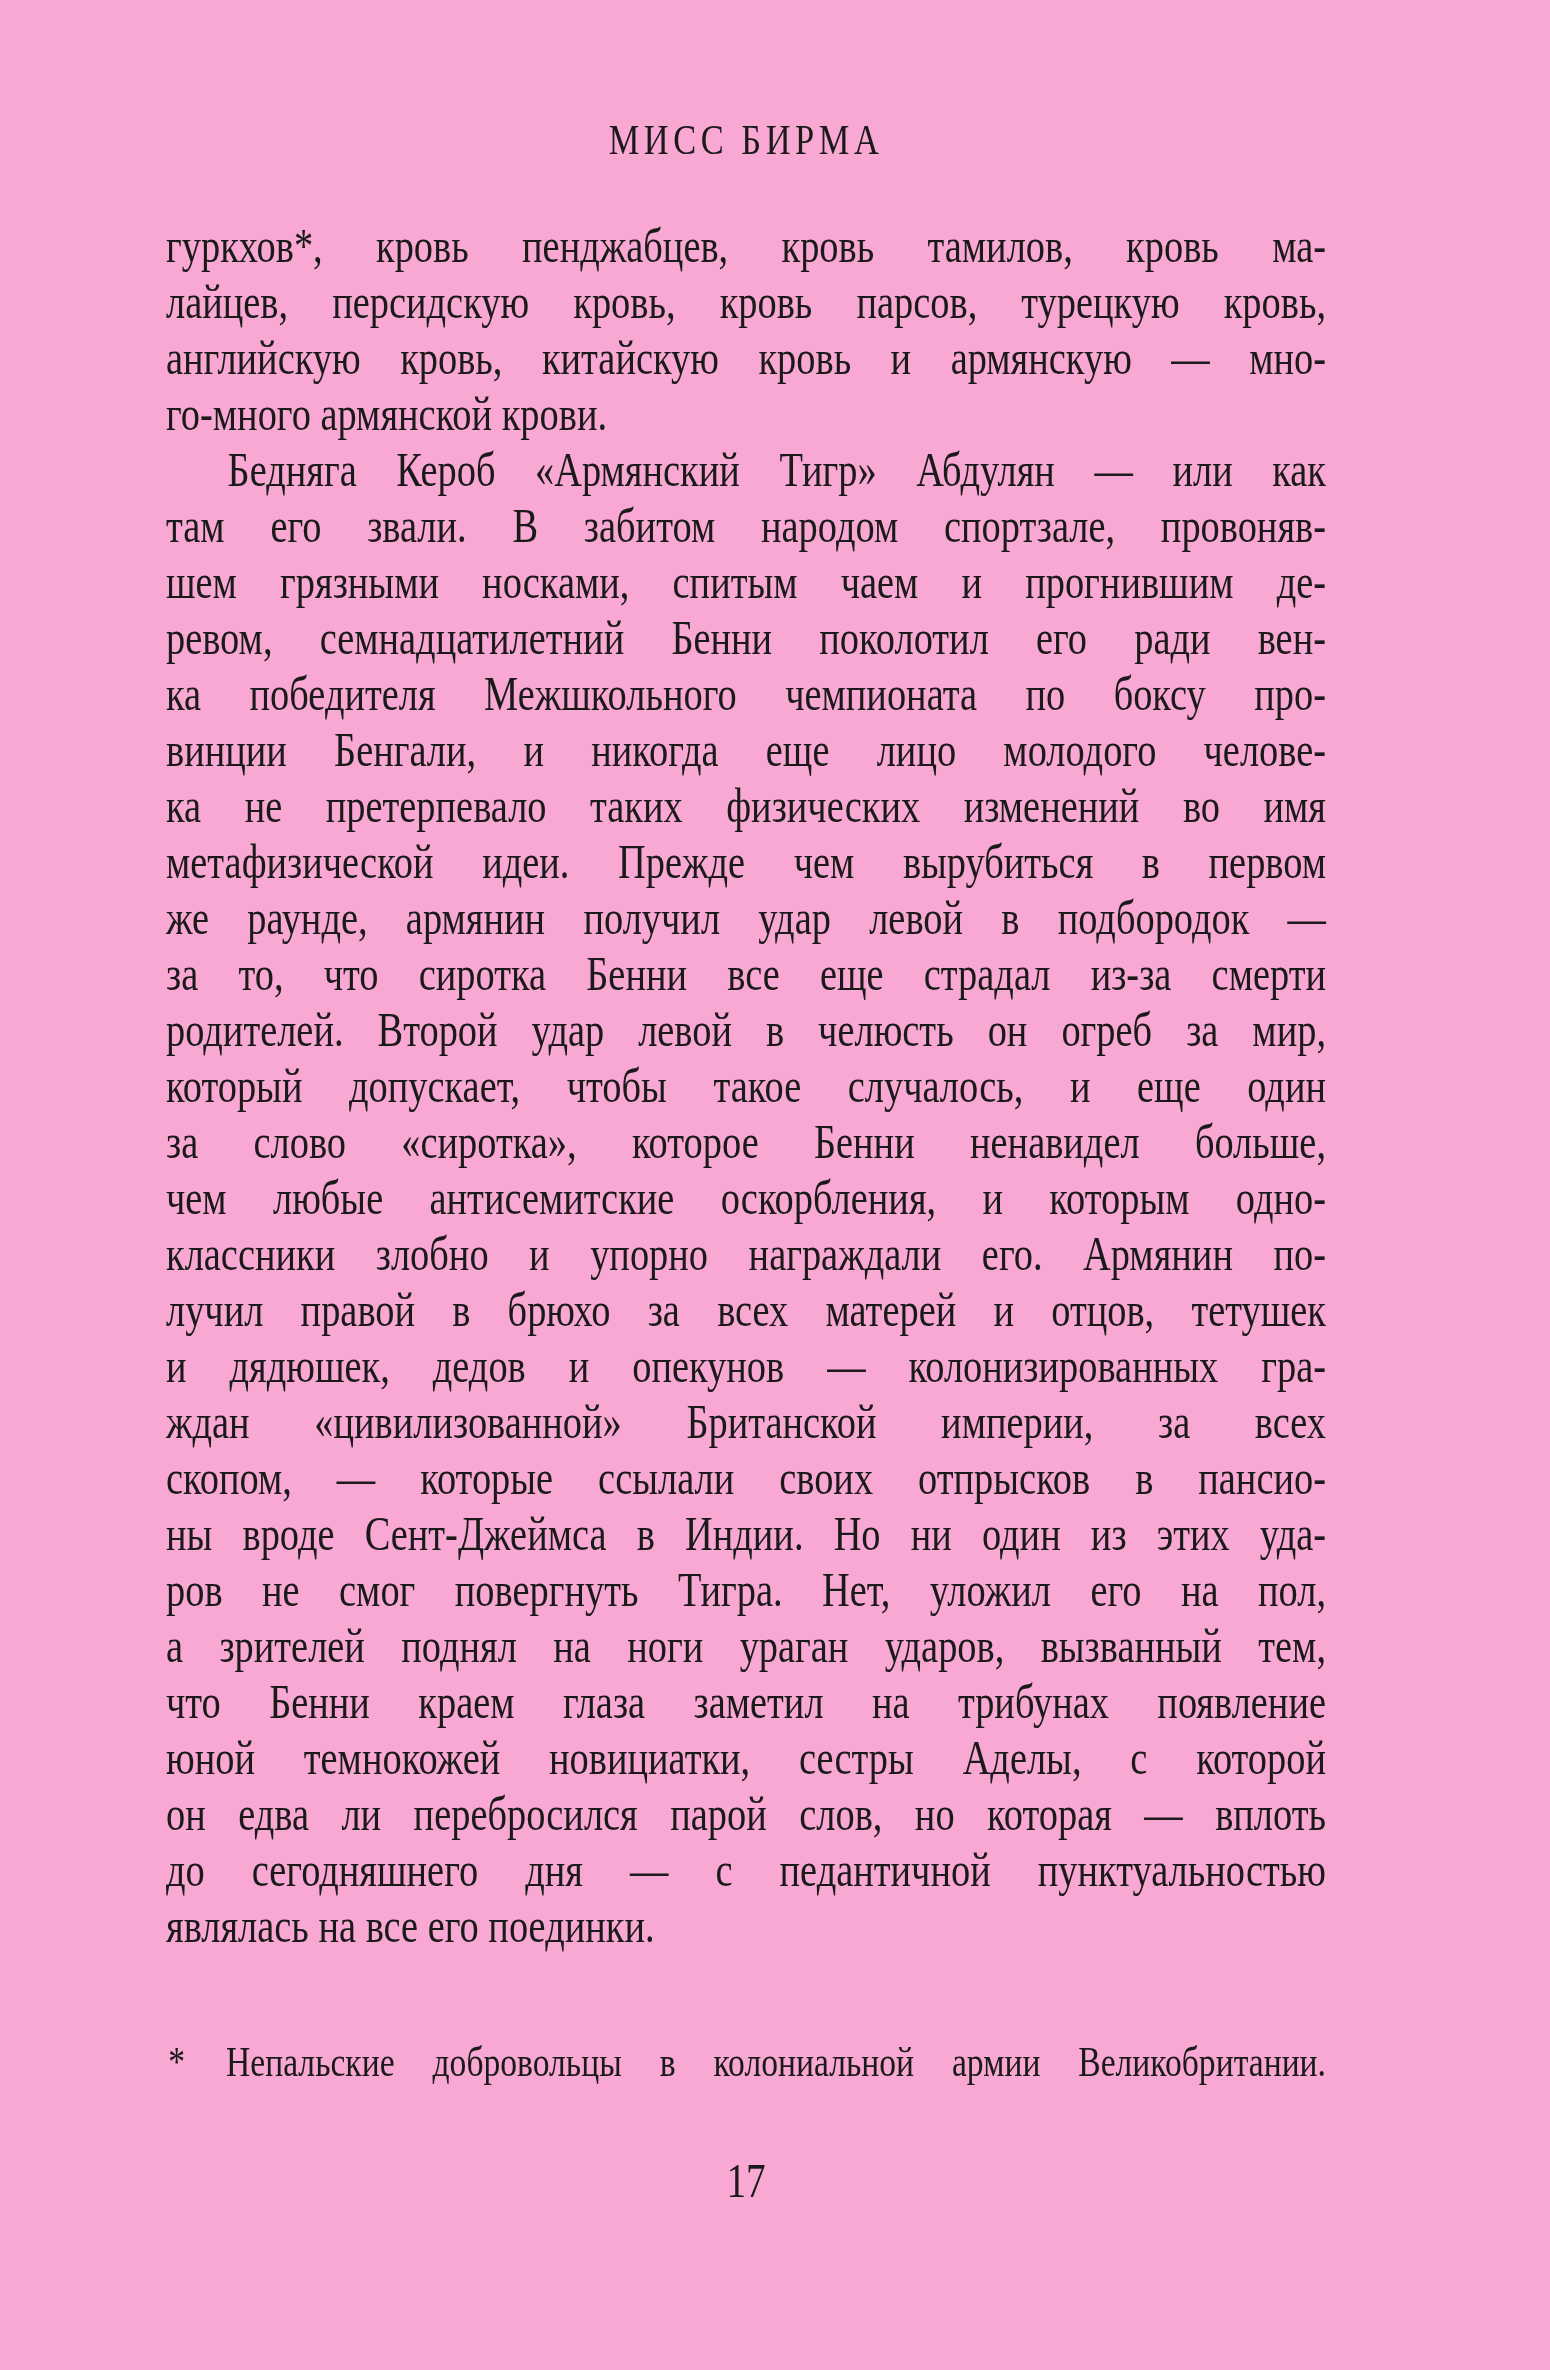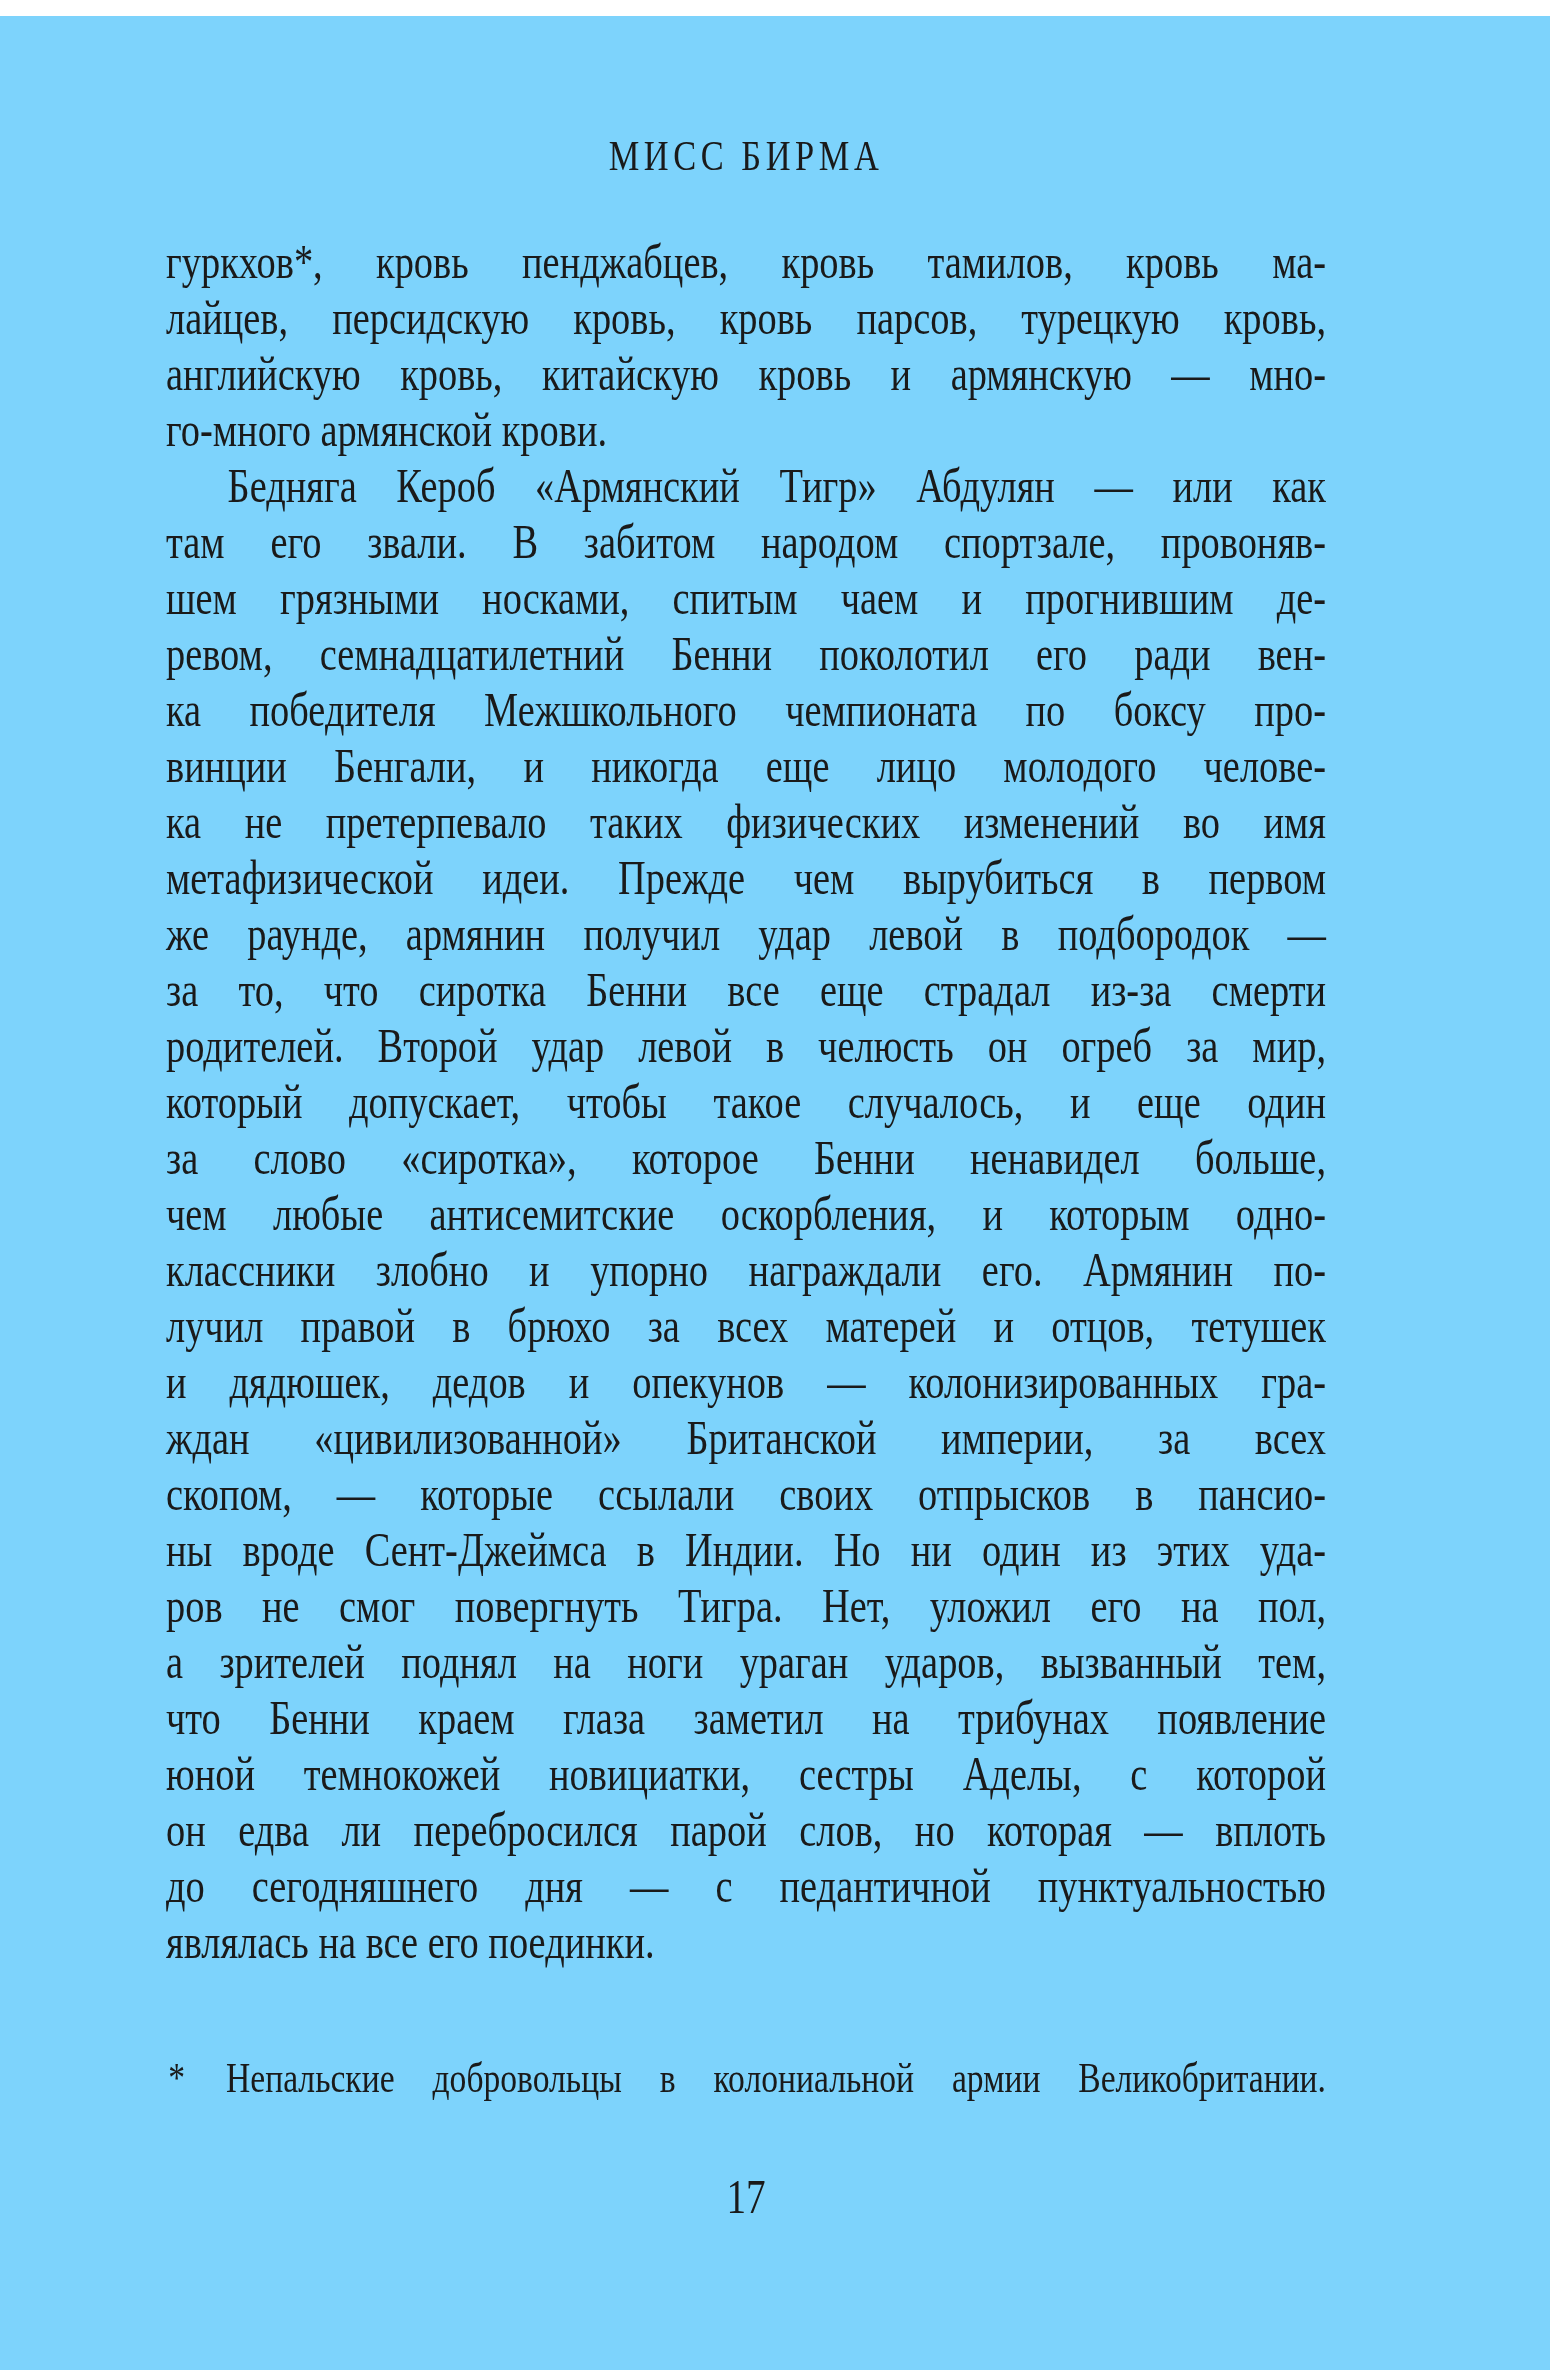--- a/index.html
+++ b/index.html
@@ -11,22 +11,21 @@
     position: relative;
     width: 1550px;
     height: 2370px;
     font-family: "Liberation Serif", "DejaVu Serif", serif;
     color: #1a1a1a;
     overflow: hidden;
   }
   .page {
     position: absolute;
     inset: 0;
-    background: #7dd3fc;
-    margin-top: 16px;
+    background: #f9a8d4;
   }
   
   .running-head {
     position: absolute;
     left: 166px;
     top: 116px;
     width: 1450px;
     transform: scaleX(0.8);
     transform-origin: 0 0;
     font-size: 43px;

